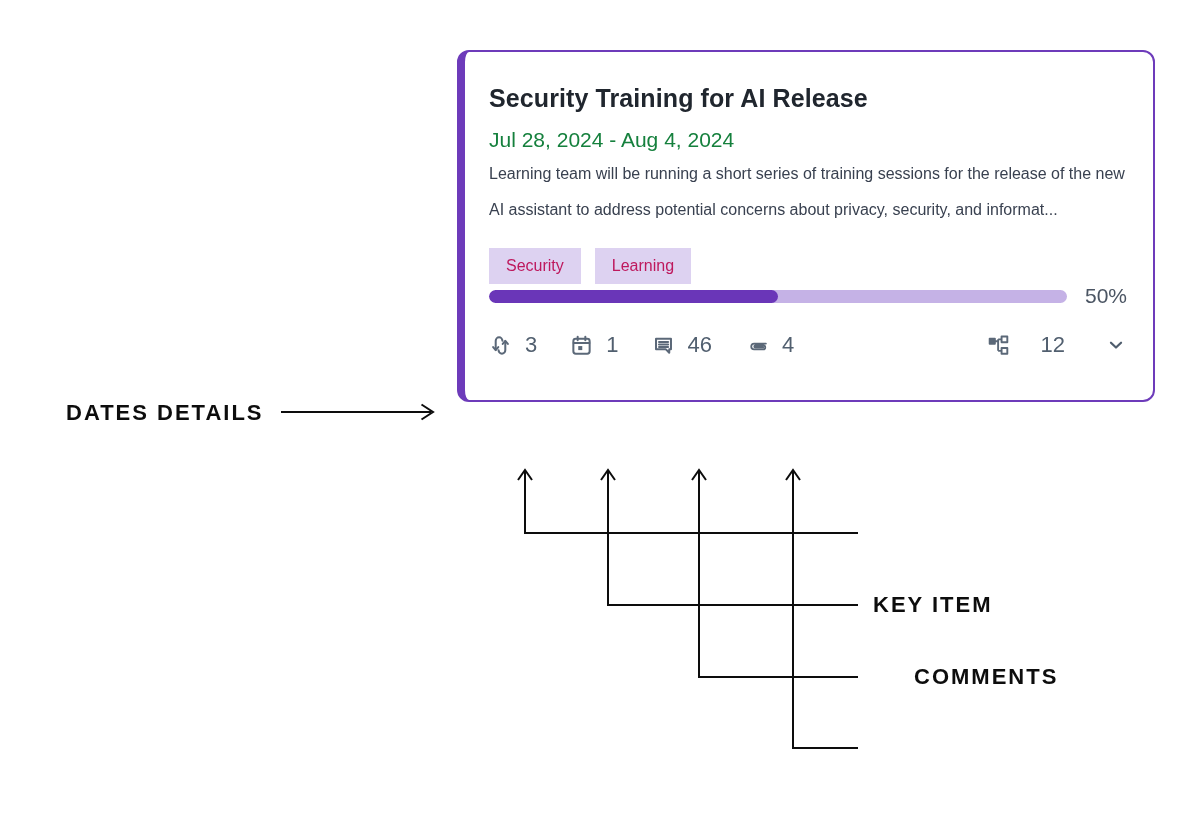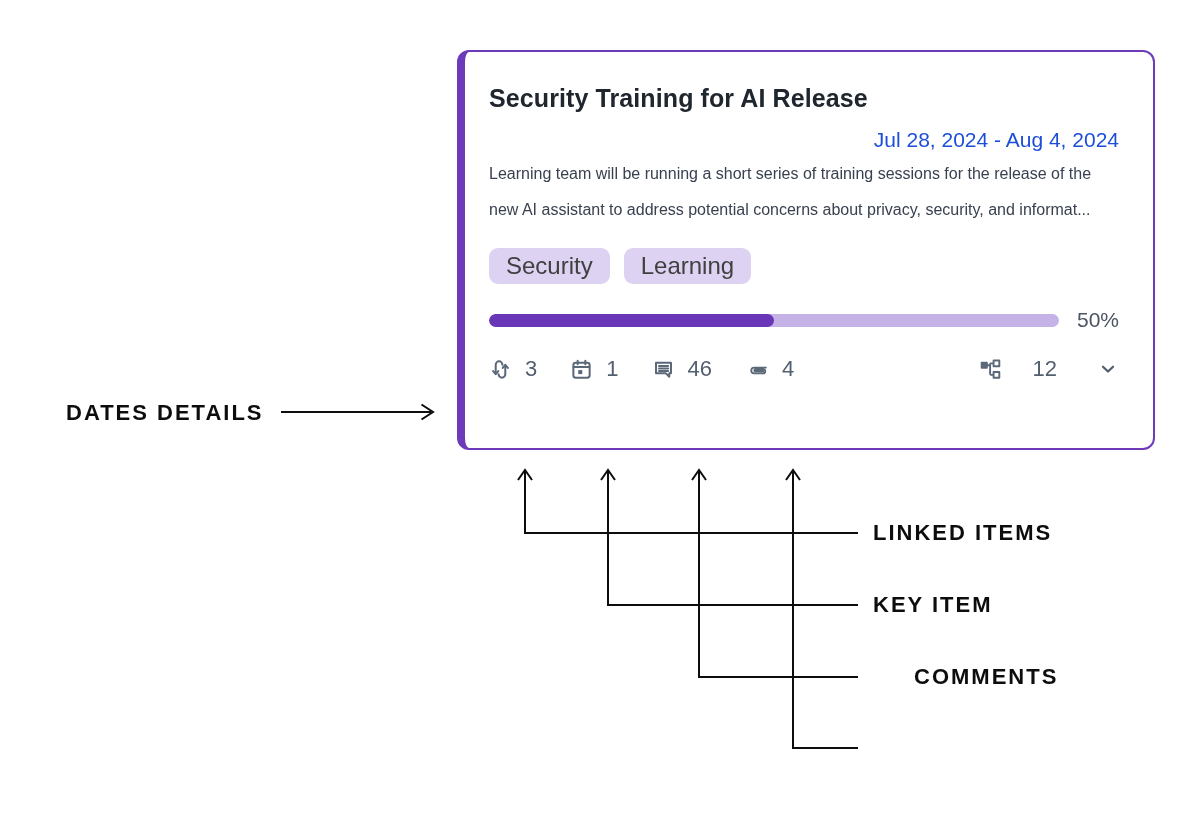--- a/index.html
+++ b/index.html
@@ -1,38 +1,38 @@
 <!DOCTYPE html>
 <html><head>
 <meta charset="utf-8">
 <style>
   html,body{margin:0;padding:0;background:#ffffff;}
   body{font-family:"Liberation Sans","DejaVu Sans",sans-serif;}
   .canvas{position:relative;width:1194px;height:822px;background:#fff;overflow:hidden;}
 
   
   .card{
-    position:absolute;left:457px;top:50px;width:698px;height:400px;
+    position:absolute;left:457px;top:50px;width:698px;height:352px;
     box-sizing:border-box;background:#fff;
     border:2px solid #6d3bba;border-left:8px solid #6d3bba;
     border-radius:12px;
-    padding:30px 34px 0 24px;
+    padding:30px 26px 0 24px;
   }
   .card-title{font-size:25px;font-weight:600;color:#20262e;line-height:32px;letter-spacing:.1px;}
-  .card-dates{margin-top:12px;font-size:21px;color:#1d4ed8;line-height:28px;text-align:right;}
+  .card-dates{margin-top:12px;font-size:21px;color:#15803d;line-height:28px;}
   .card-desc{
     margin-top:2px;font-size:16px;color:#394150;line-height:36px;
     display:-webkit-box;-webkit-line-clamp:3;-webkit-box-orient:vertical;overflow:hidden;
   }
   .tag-row{margin-top:20px;display:flex;gap:14px;}
   .tag{
-    background:#ddd2f1;color:#404040;font-size:24px;line-height:20px;
-    padding:8px 17px;border-radius:9px;white-space:nowrap;
+    background:#ddd2f1;color:#be185d;font-size:16px;line-height:20px;
+    padding:8px 17px;border-radius:0;white-space:nowrap;
   }
-  .progress-row{margin-top:24px;display:flex;align-items:center;gap:16px;}
+  .progress-row{display:flex;align-items:center;gap:16px;}
   .progress-track{flex:1;height:13px;border-radius:7px;background:#c5b2e6;overflow:hidden;}
   .progress-fill{height:100%;border-radius:7px;background:#6a36b8;width:50%;}
   .progress-label{font-size:21px;color:#4b5563;min-width:44px;text-align:right;}
 
   .meta-row{margin-top:24px;display:flex;align-items:center;color:#5b6878;}
   .stat{display:flex;align-items:center;gap:13px;margin-right:33px;}
   .stat:last-child{margin-right:0;}
   .stat-count{font-size:22px;color:#515f6f;}
   .stat-right{margin-left:auto;display:flex;align-items:center;gap:31px;}
   .icon{display:inline-flex;}
@@ -147,17 +147,16 @@
     <path d="M608 471 V605 H858"></path>
 
     <path d="M692 480 L699 470 L706 480"></path>
     <path d="M699 471 V677 H858"></path>
 
     <path d="M786 480 L793 470 L800 480"></path>
     <path d="M793 471 V748 H858"></path>
   </svg>
 
   <div class="anno" style="left:66px;top:400px;">DATES DETAILS</div>
-  <div class="anno" style="left:873px;top:520px;">LINKED ITEMS</div>
   <div class="anno" style="left:873px;top:592px;">KEY ITEM</div>
   <div class="anno" style="left:914px;top:664px;">COMMENTS</div>
 
 </div>
 
 </body></html>

